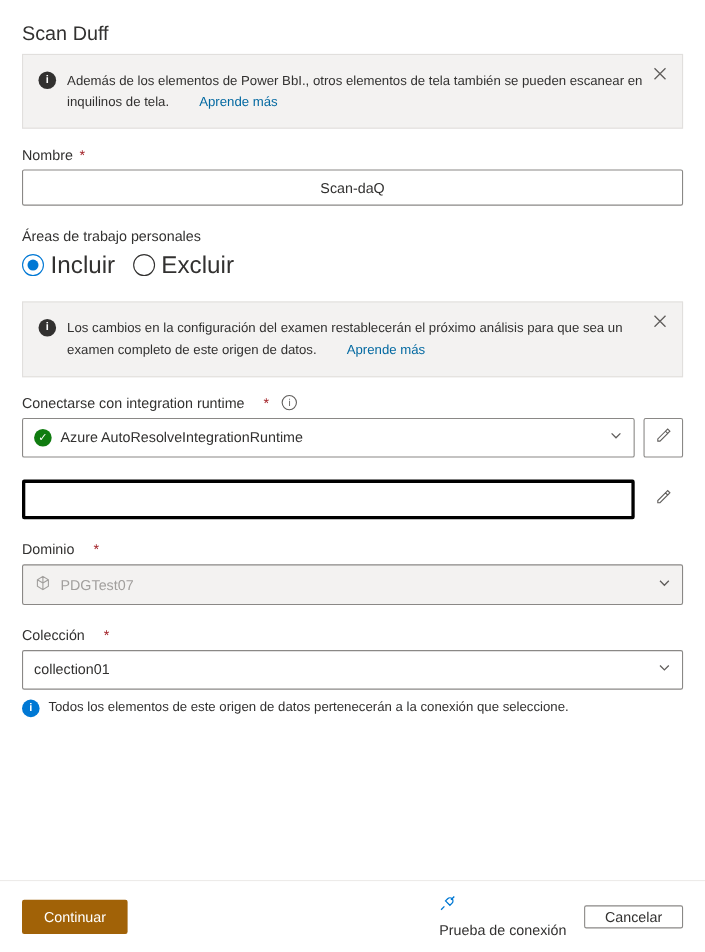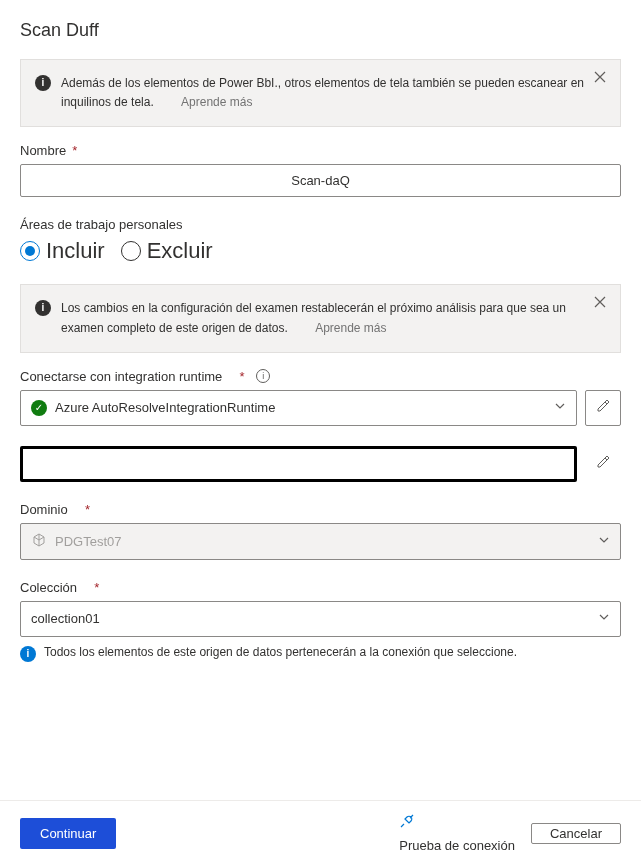--- a/index.html
+++ b/index.html
@@ -9,21 +9,21 @@
       color: #323130;
       background: #fff;
       width: 641px;
       height: 865px;
       position: relative;
       padding: 20px;
     }
     .title {
       font-size: 18px;
       font-weight: 400;
-      margin-bottom: 18px;
+      margin-bottom: 8px;
     }
     .info-box {
       background: #f3f2f1;
       border: 1px solid #e1dfdd;
       padding: 14px 36px 14px 14px;
       display: flex;
       align-items: flex-start;
       gap: 10px;
       margin-bottom: 16px;
       position: relative;
@@ -182,21 +182,21 @@
       display: flex;
       align-items: center;
       justify-content: space-between;
     }
     .footer-right {
       display: flex;
       align-items: center;
       gap: 16px;
     }
     .btn-primary {
-      background: #1d4ed8;
+      background: #a16207;
       color: #fff;
       border: none;
       padding: 8px 20px;
       font-size: 13px;
       cursor: pointer;
       border-radius: 2px;
     }
     .btn-secondary {
       background: #fff;
       color: #323130;
@@ -209,21 +209,21 @@
     .test-conn {
       display: flex;
       align-items: flex-start;
       gap: 6px;
       color: #323130;
       font-size: 13px;
       cursor: pointer;
       flex-direction: column;
     }
     .plug-icon { color: #0078d4; }
-    .link { color: #737373; cursor: pointer; margin-left: 24px; }
+    .link { color: #0369a1; cursor: pointer; margin-left: 24px; }
   </style>
 </head>
 <body>
 
 <div class="title">Scan Duff</div>
 
 <div class="info-box">
   <div class="info-icon">i</div>
   <div>
     <span>Además de los elementos de Power BbI., otros elementos de tela también se pueden escanear en inquilinos de tela. </span><span class="link">Aprende más</span>

